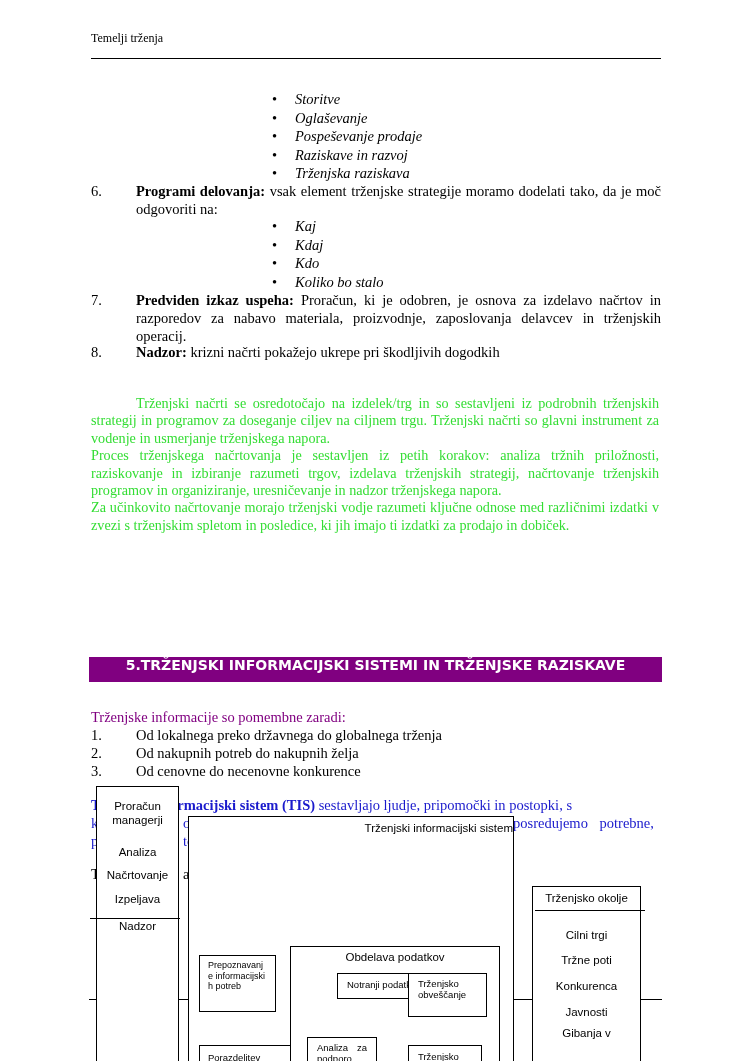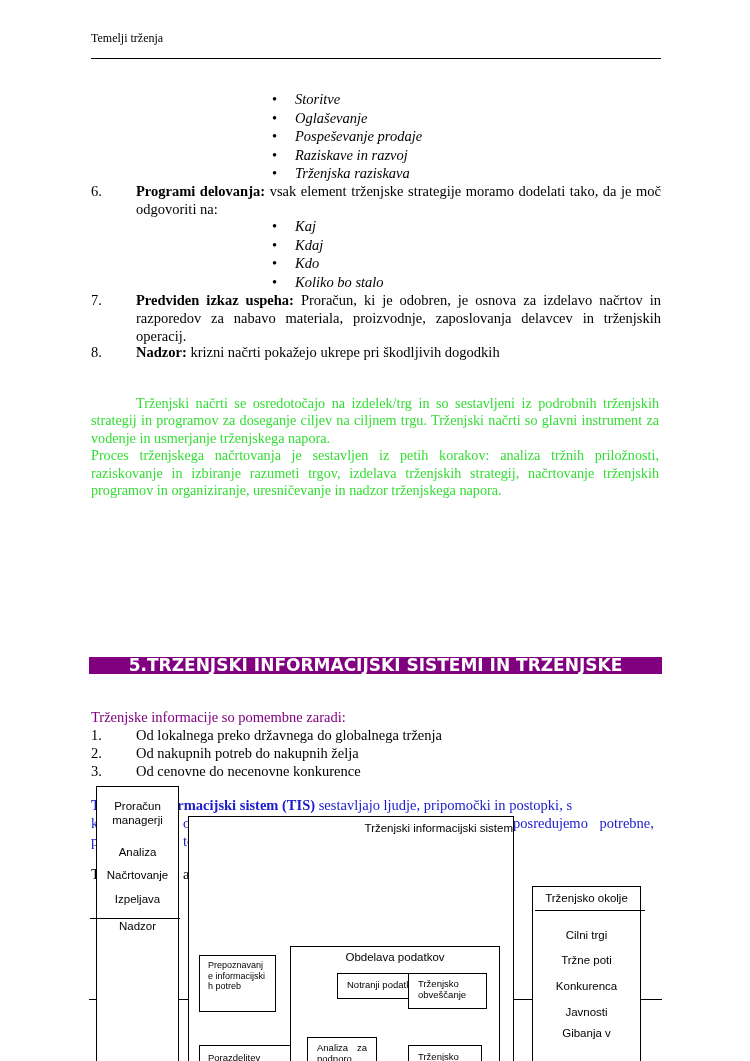--- a/index.html
+++ b/index.html
@@ -9,22 +9,22 @@
   .header-text { left: 91px; top: 31px; font-size: 12px; }
   .header-rule { left: 91px; top: 58px; width: 570px; height: 0; border-top: 1px solid #000; }
   .bullet-list { left: 272px; margin: 0; padding: 0; list-style: none; font-size: 14.5px; font-style: italic; }
   .bullet-list li { height: 18.5px; line-height: 18.5px; position: relative; padding-left: 23px; }
   .bullet-list li .dot { position: absolute; left: 0; top: 0; font-style: normal; }
   .num-item { left: 91px; width: 570px; font-size: 14.5px; line-height: 18px; }
   .num-item .n { position: absolute; left: 0; top: 0; }
   .num-item .t { margin-left: 45px; text-align: justify; }
   .green { left: 91px; width: 568px; color: #33dd33; font-size: 14.2px; line-height: 17.4px; text-align: justify; }
   .green p { margin: 0; }
-  .banner { left: 89px; top: 657px; width: 573px; height: 17px; background: #800080; color: #fff;
-            font-family: "DejaVu Sans", sans-serif; font-weight: bold; font-size: 17px; line-height: 17px; text-align: center; }
+  .banner { left: 89px; top: 657px; width: 573px; height: 25px; background: #800080; color: #fff;
+            font-family: "DejaVu Sans", sans-serif; font-weight: bold; font-size: 14px; line-height: 17px; text-align: center; }
   .purple-line { left: 91px; top: 709px; color: #800080; font-size: 14.5px; }
   .olist { left: 91px; font-size: 14.5px; line-height: 18px; }
   .olist .n { position: absolute; left: 0; }
   .olist .t { position: absolute; left: 45px; white-space: nowrap; }
   .blue { left: 91px; width: 568px; color: #1a1acc; font-size: 14.5px; line-height: 18.5px; text-align: justify; }
   .bodytxt { left: 91px; font-size: 14.5px; }
   .box { position: absolute; border: 1.5px solid #000; background: #fff; box-sizing: border-box;
          font-family: "Liberation Sans", sans-serif; color: #000; }
   .line { position: absolute; background: #000; }
 </style>
@@ -59,20 +59,21 @@
 </div>
 
 <div class="abs num-item" style="top:343px;">
   <span class="n">8.</span>
   <div class="t"><b>Nadzor:</b><span> krizni načrti pokažejo ukrepe pri škodljivih dogodkih</span></div>
 </div>
 
 <div class="abs green" style="top:395px;">
   <p style="text-indent:45px;">Trženjski načrti se osredotočajo na izdelek/trg in so sestavljeni iz podrobnih trženjskih strategij in programov za doseganje ciljev na ciljnem trgu. Trženjski načrti so glavni instrument za vodenje in usmerjanje trženjskega napora.</p>
   <p>Proces trženjskega načrtovanja je sestavljen iz petih korakov: analiza tržnih priložnosti, raziskovanje in izbiranje razumeti trgov, izdelava trženjskih strategij, načrtovanje trženjskih programov in organiziranje, uresničevanje in nadzor trženjskega napora.</p>
+  <p>Za učinkovito načrtovanje morajo trženjski vodje razumeti ključne odnose med različnimi izdatki v zvezi s trženjskim spletom in posledice, ki jih imajo ti izdatki za prodajo in dobiček.</p>
 </div>
 
 <div class="abs banner">5.TRŽENJSKI INFORMACIJSKI SISTEMI IN TRŽENJSKE RAZISKAVE</div>
 
 <div class="abs purple-line">Trženjske informacije so pomembne zaradi:</div>
 <div class="abs olist" style="top:726px;">
     <span class="n">1.</span>
     <span class="t">Od lokalnega preko državnega do globalnega trženja</span>
   </div>
 <div class="abs olist" style="top:744px;">
@@ -120,21 +121,21 @@
   </div>
 
   <div class="box" style="left:199px;top:955px;width:77px;height:57px;font-size:9px;line-height:10.5px;padding:4px 8px;word-break:break-all;">Prepoznavanje informacijskih potreb</div>
 
   <div class="box" style="left:199px;top:1045px;width:92px;height:40px;font-size:9.5px;padding:6px 8px;">Porazdelitev</div>
 
   <div class="box" style="left:290px;top:946px;width:210px;height:140px;">
     <div style="text-align:center;font-size:11.5px;margin-top:4px;">Obdelava podatkov</div>
   </div>
   <div class="box" style="left:299px;top:973px;width:88px;height:26px;font-size:9.5px;padding:5px 9px;margin-left:38px;">Notranji podatki</div>
-  <div class="box" style="left:408px;top:973px;width:79px;height:36px;font-size:9.5px;line-height:11px;padding:4px 9px;">Trženjsko obveščanje</div>
+  <div class="box" style="left:408px;top:973px;width:79px;height:44px;font-size:9.5px;line-height:11px;padding:4px 9px;">Trženjsko obveščanje</div>
   <div class="box" style="left:307px;top:1037px;width:70px;height:40px;font-size:9.5px;line-height:11px;padding:4px 9px;text-align:justify;text-align-last:justify;">Analiza za podporo</div>
   <div class="box" style="left:408px;top:1045px;width:74px;height:40px;font-size:9.5px;padding:5px 9px;">Trženjsko</div>
 
   <div class="box" style="left:532px;top:886px;width:109px;height:190px;text-align:center;font-size:11.5px;">
     <div style="margin-top:5px;">Trženjsko okolje</div>
     <div style="margin-top:25px;">Cilni trgi</div>
     <div style="margin-top:13px;">Tržne poti</div>
     <div style="margin-top:14px;">Konkurenca</div>
     <div style="margin-top:14px;">Javnosti</div>
     <div style="margin-top:9px;">Gibanja v</div>

